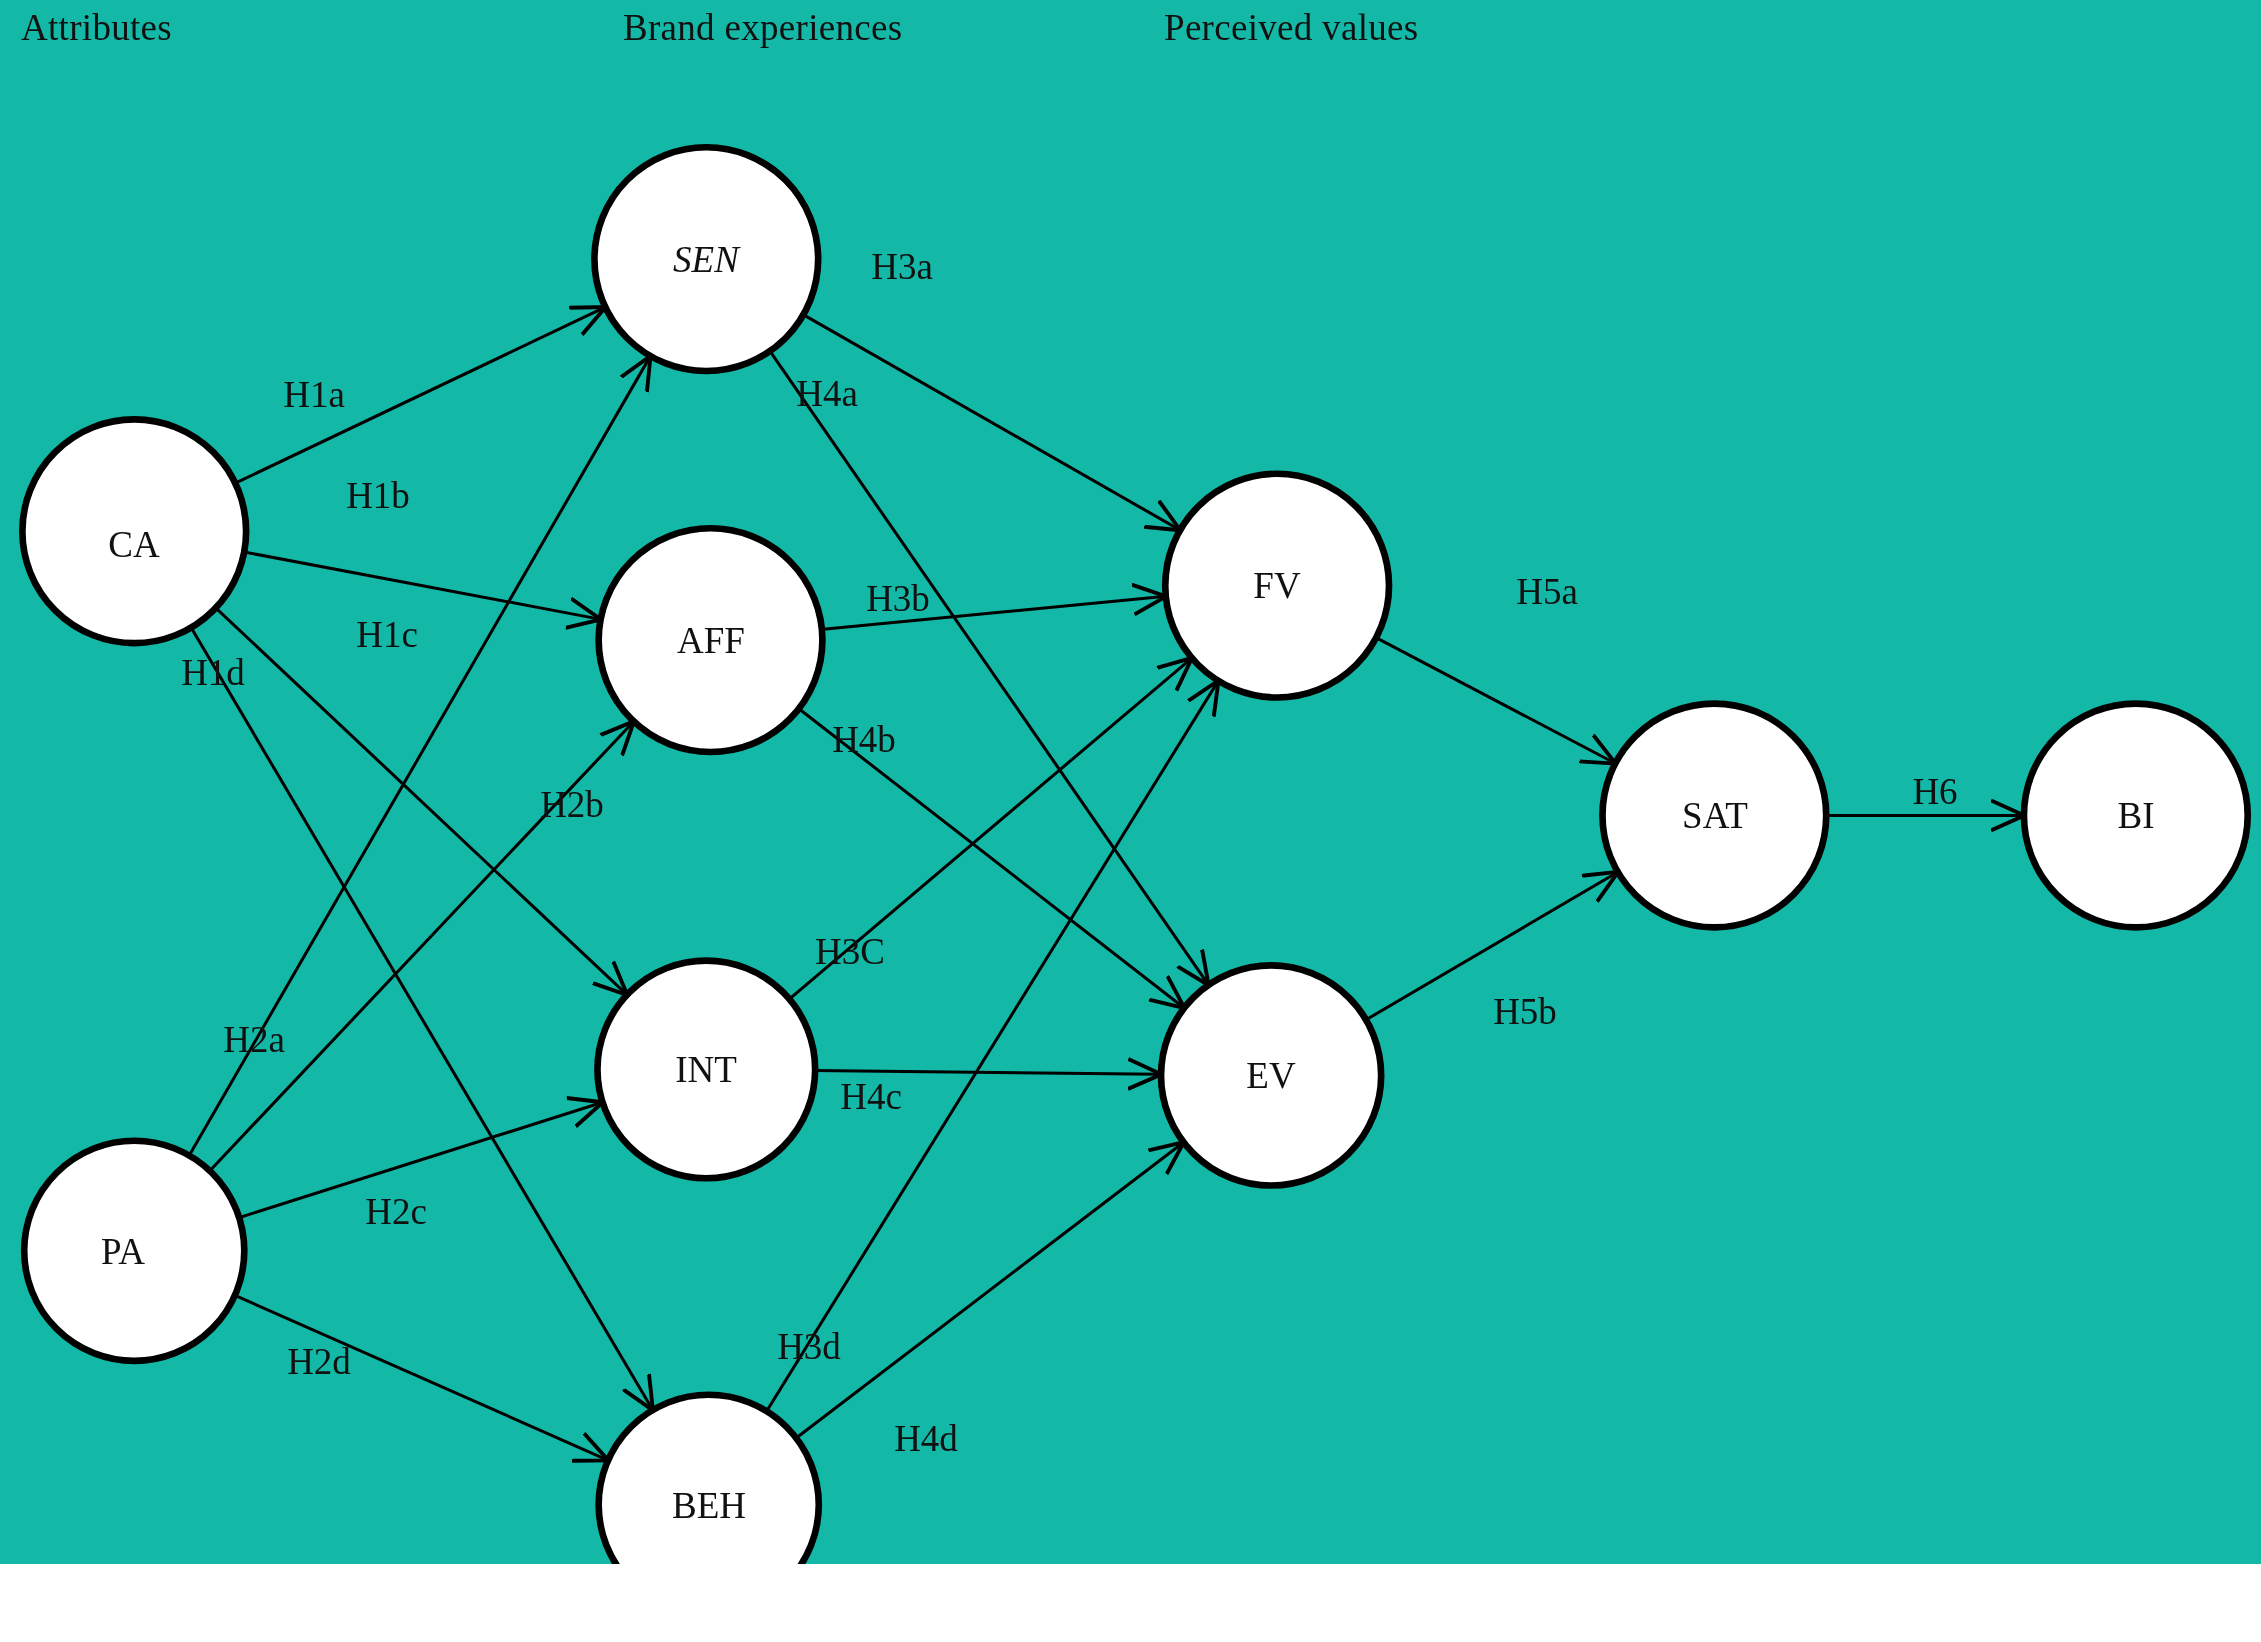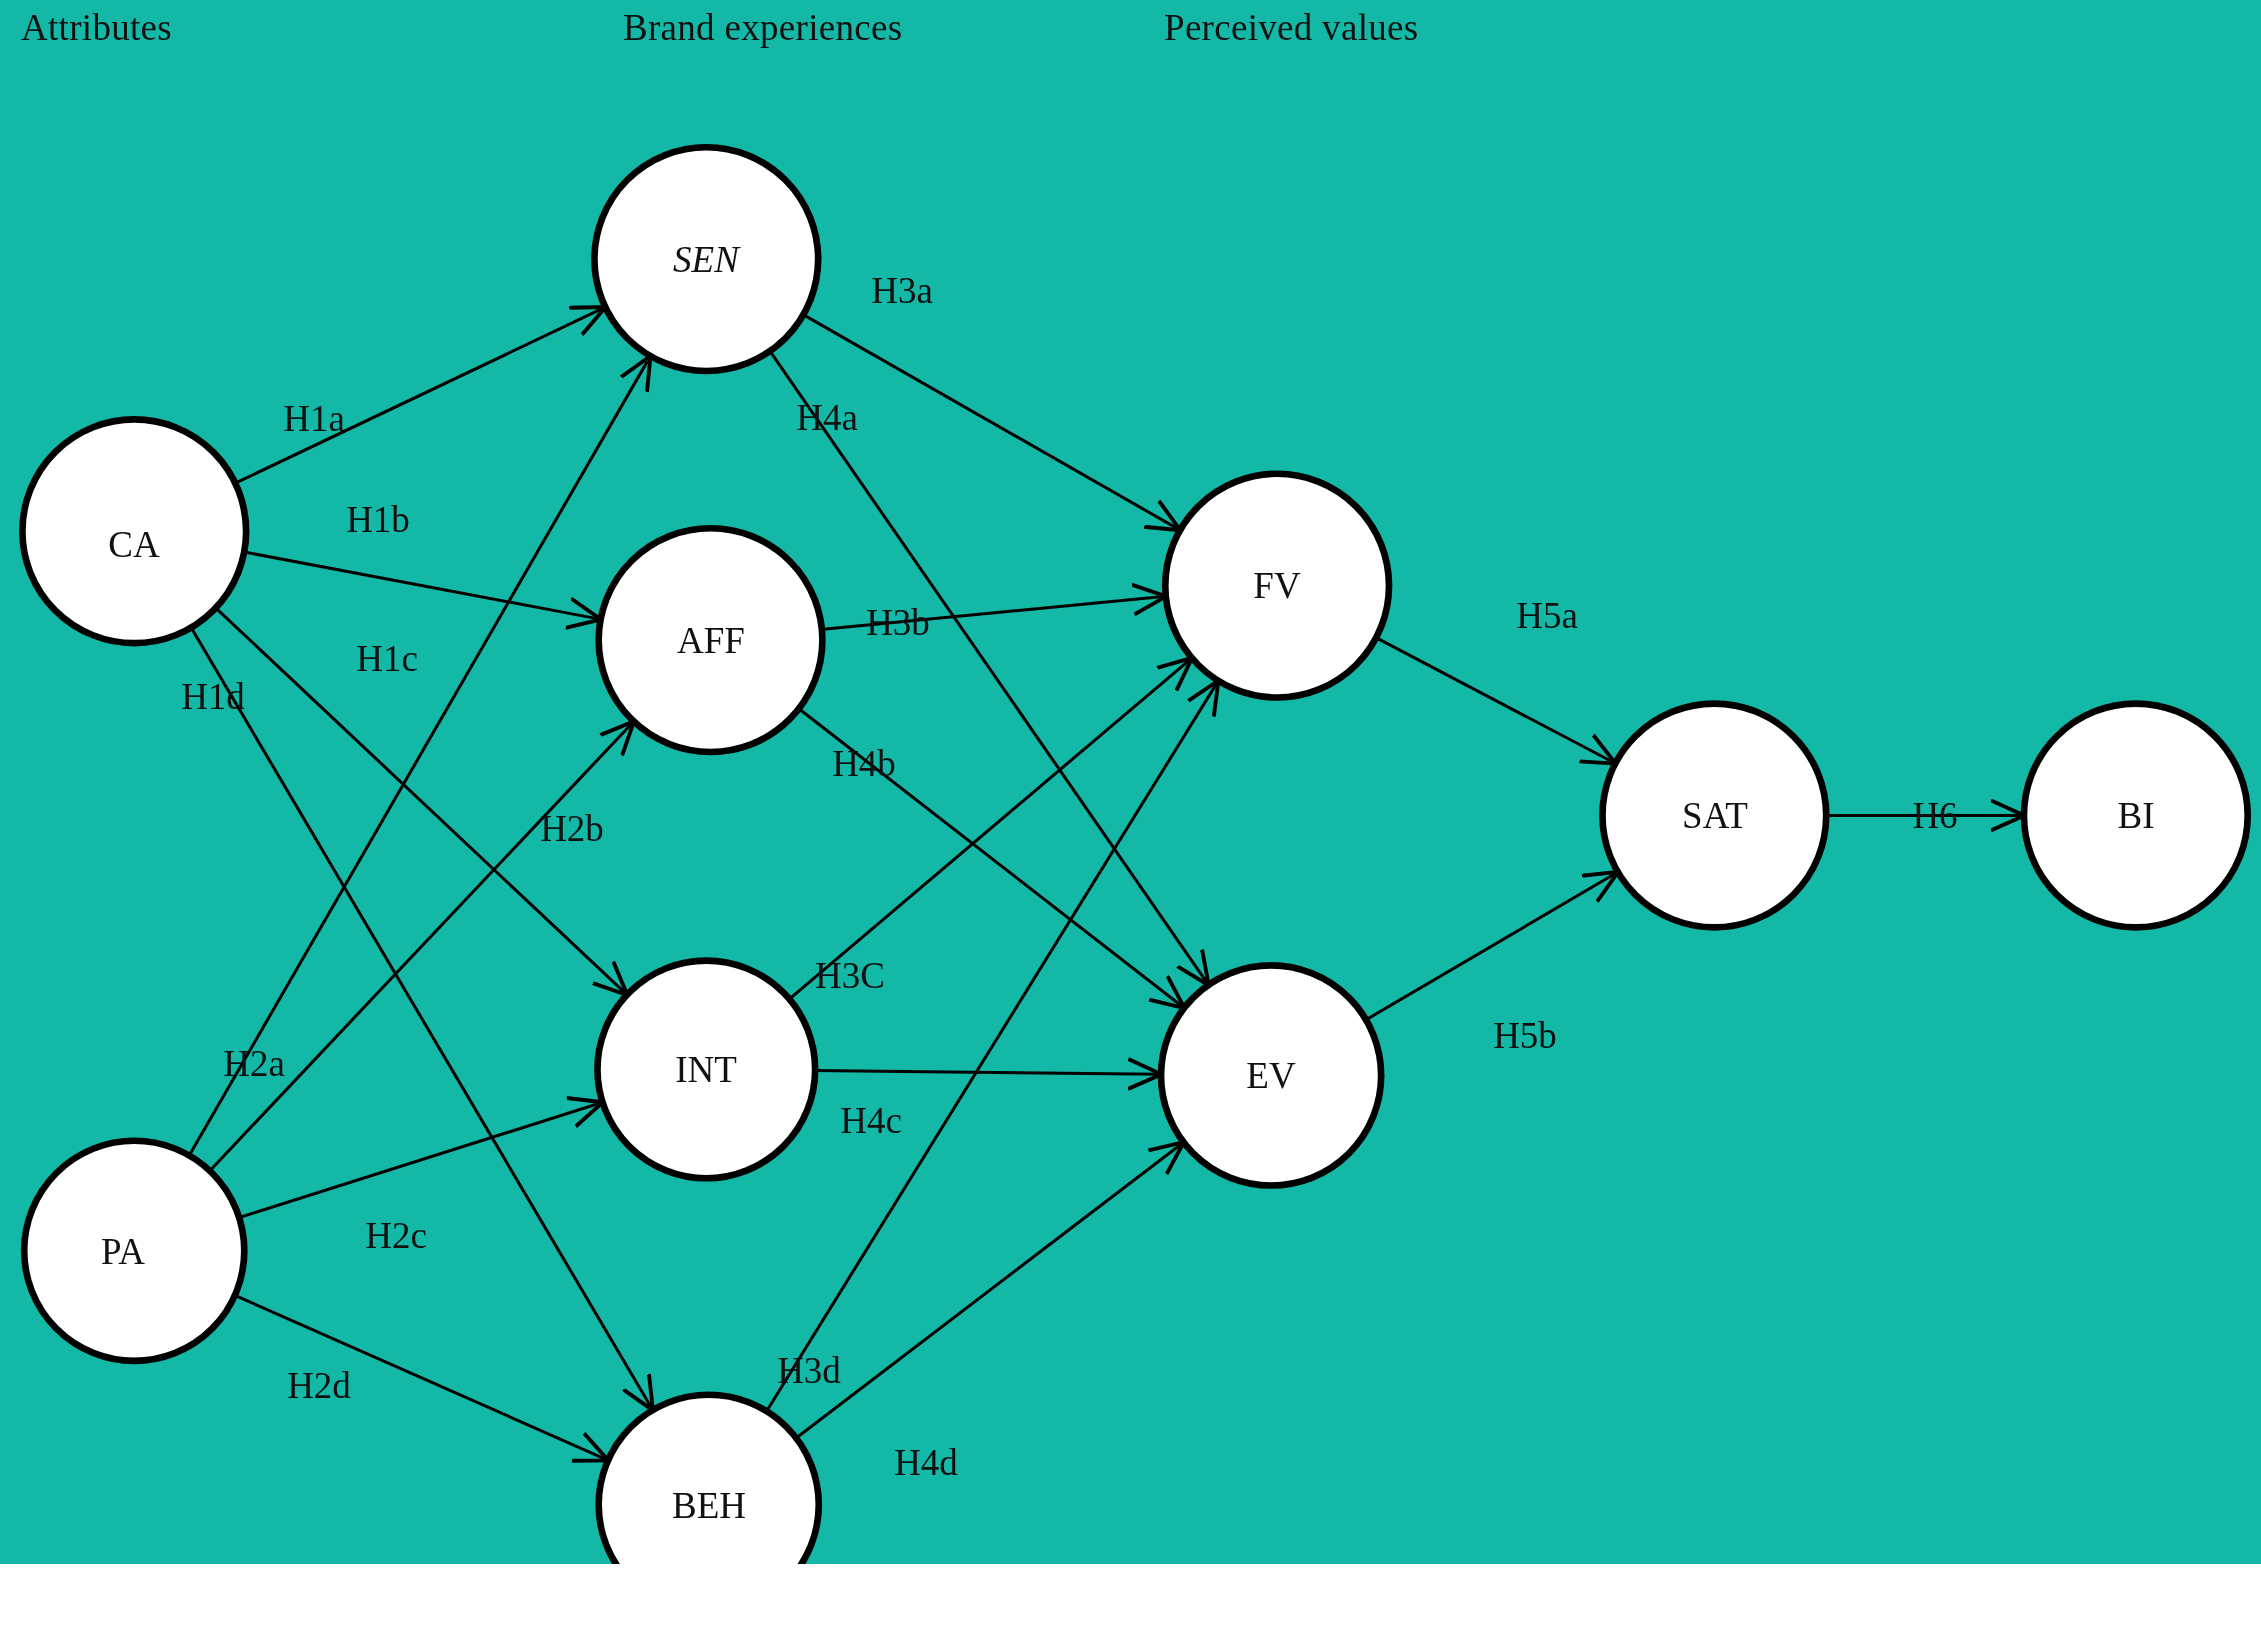--- a/index.html
+++ b/index.html
@@ -27,21 +27,20 @@
     transform:translate(-50%,-50%);
     text-align:center;
   }
   .edge-label{
     position:absolute;
     font-size:37px;
     color:#111111;
     white-space:nowrap;
     transform:translate(-50%,-50%);
     text-align:center;
-    margin-top:24px;
   }
 </style>
 </head>
 <body>
 
 <div id="stage">
 
   <svg id="svg" viewBox="0 0 3739 2716">
     <defs>
       <marker id="arrow" viewBox="0 0 12 12" refX="11" refY="6" markerWidth="11" markerHeight="11" orient="auto-start-reverse" markerUnits="strokeWidth">

